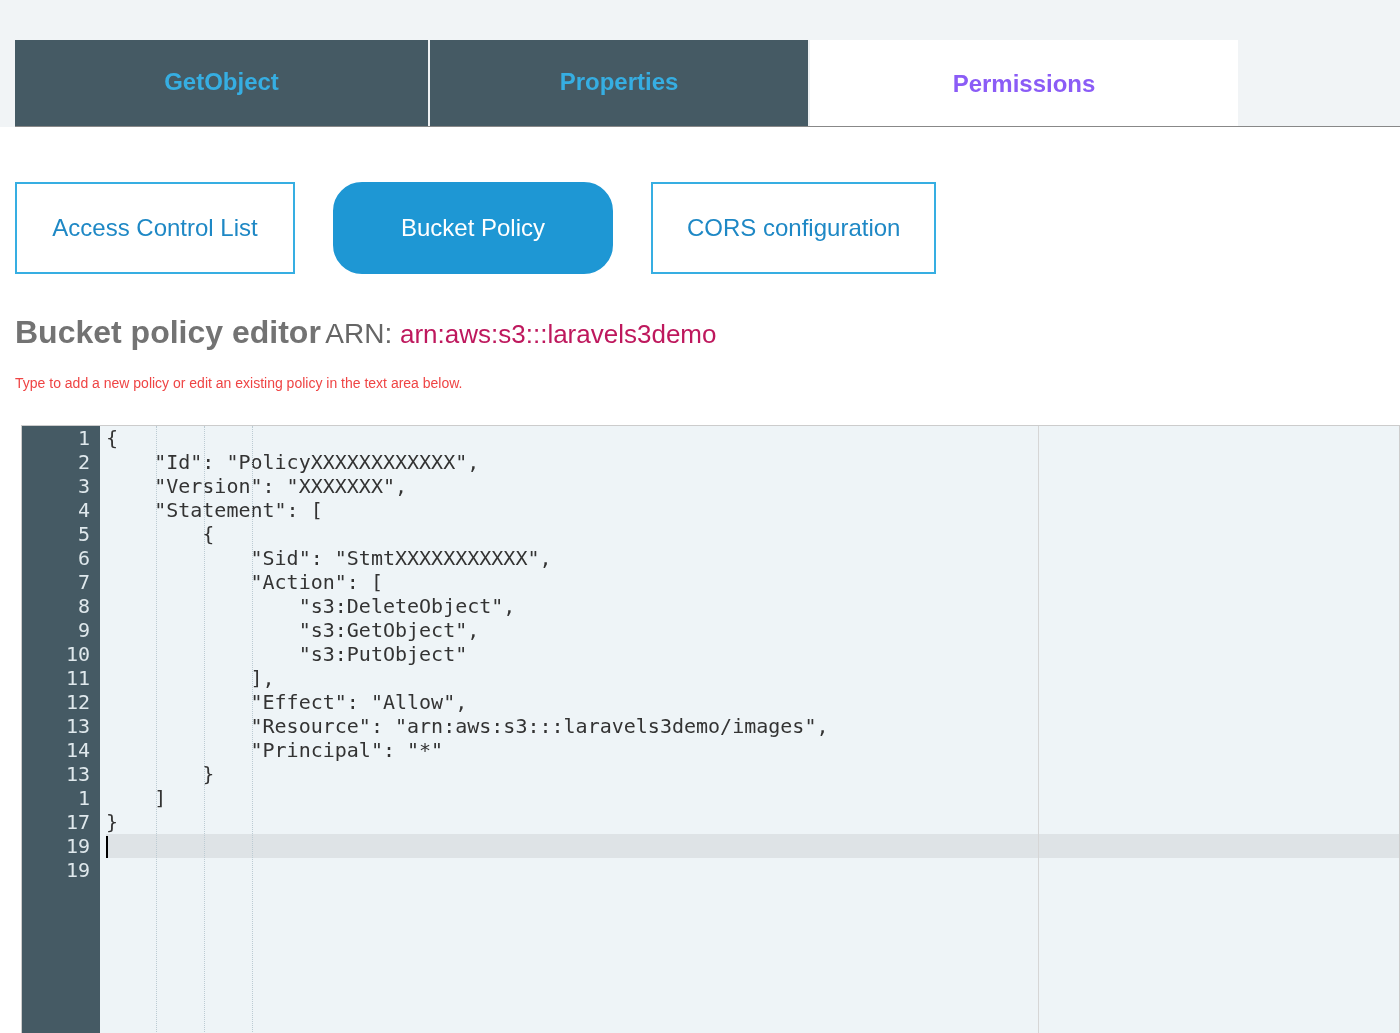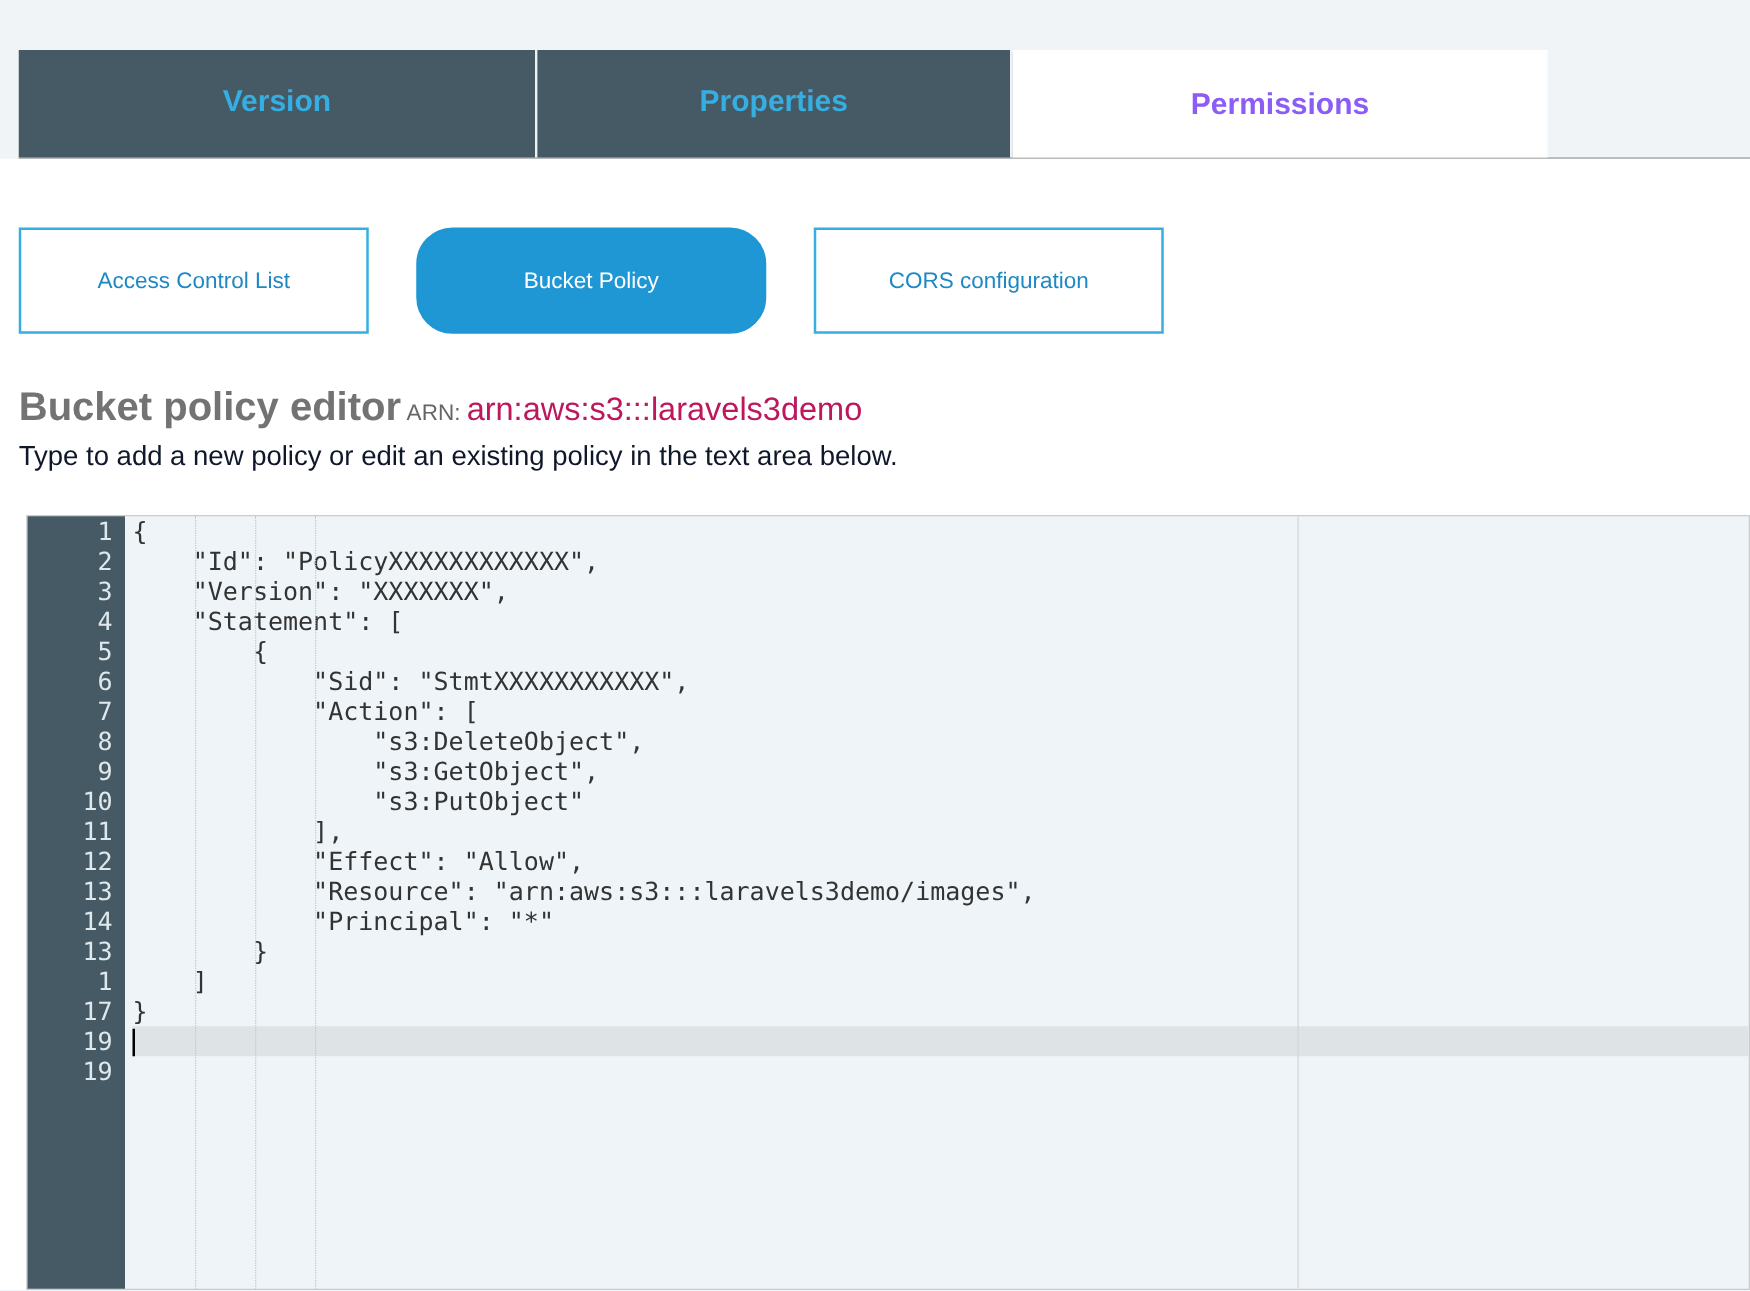--- a/index.html
+++ b/index.html
@@ -44,21 +44,21 @@
       padding: 55px 0 0 15px;
     }
     .subtabs-row {
       display: flex;
       gap: 38px;
     }
     .subtab {
       border: 2px solid #36aee2;
       background: #fff;
       color: #1e88c5;
-      font-size: 18px;
+      font-size: 24px;
       padding: 30px 34px;
       cursor: pointer;
       user-select: none;
       min-width: 280px;
       text-align: center;
     }
     .subtab.active {
       background: #1e97d4;
       color: #ffffff;
       border-color: #1e97d4;
@@ -67,35 +67,35 @@
     .editor-header {
       margin-top: 40px;
     }
     .editor-title {
       font-size: 32px;
       color: #737373;
       font-weight: 700;
       display: inline;
     }
     .editor-arn-label {
-      font-size: 18px;
+      font-size: 28px;
       color: #666;
       font-weight: 400;
       display: inline;
     }
     .editor-arn-value {
       font-size: 26px;
       color: #be185d;
       font-weight: 400;
       display: inline;
     }
     .editor-desc {
-      font-size: 22px;
-      color: #0f172a;
-      margin-top: 8px;
+      font-size: 14px;
+      color: #ef4444;
+      margin-top: 24px;
     }
     .code-editor {
       margin-top: 34px;
       margin-left: 6px;
       display: flex;
       background: #eef4f7;
       border: 1px solid #ccc;
       height: 620px;
     }
     .gutter {
@@ -147,21 +147,21 @@
       width: 2px;
       height: 22px;
       background: #000;
       vertical-align: text-bottom;
     }
   </style>
 </head>
 <body>
 
 <div class="tabs-row">
-  <div class="tab">Version</div>
+  <div class="tab">GetObject</div>
   <div class="tab">Properties</div>
   <div class="tab active">Permissions</div>
 </div>
 
 <div class="content">
 
   <div class="subtabs-row">
     <div class="subtab">Access Control List</div>
     <div class="subtab active">Bucket Policy</div>
     <div class="subtab">CORS configuration</div>

